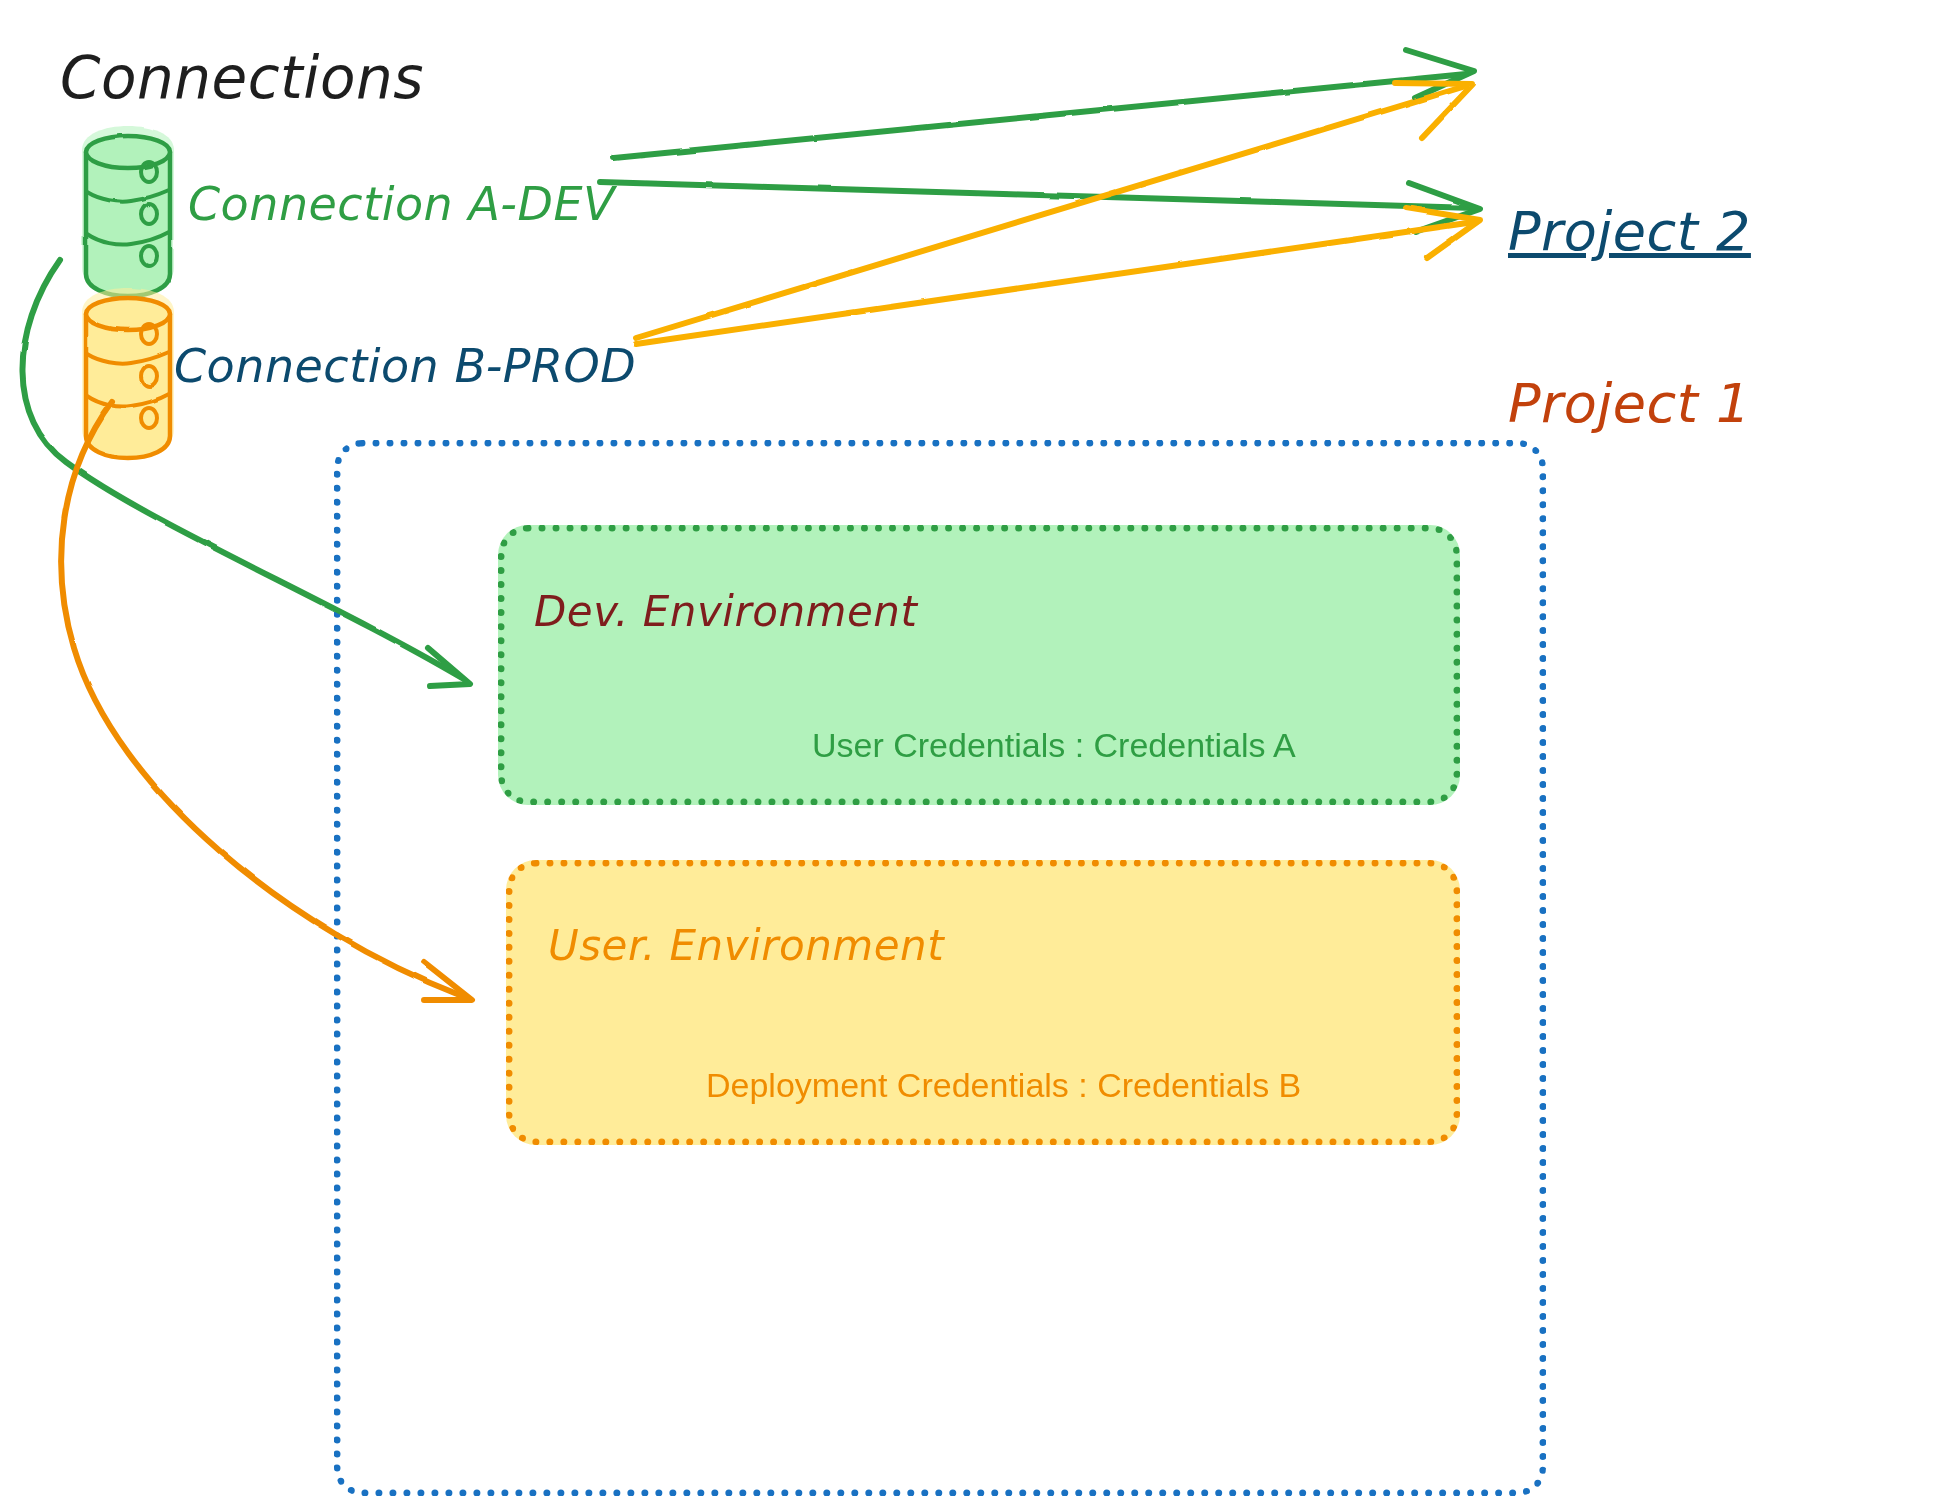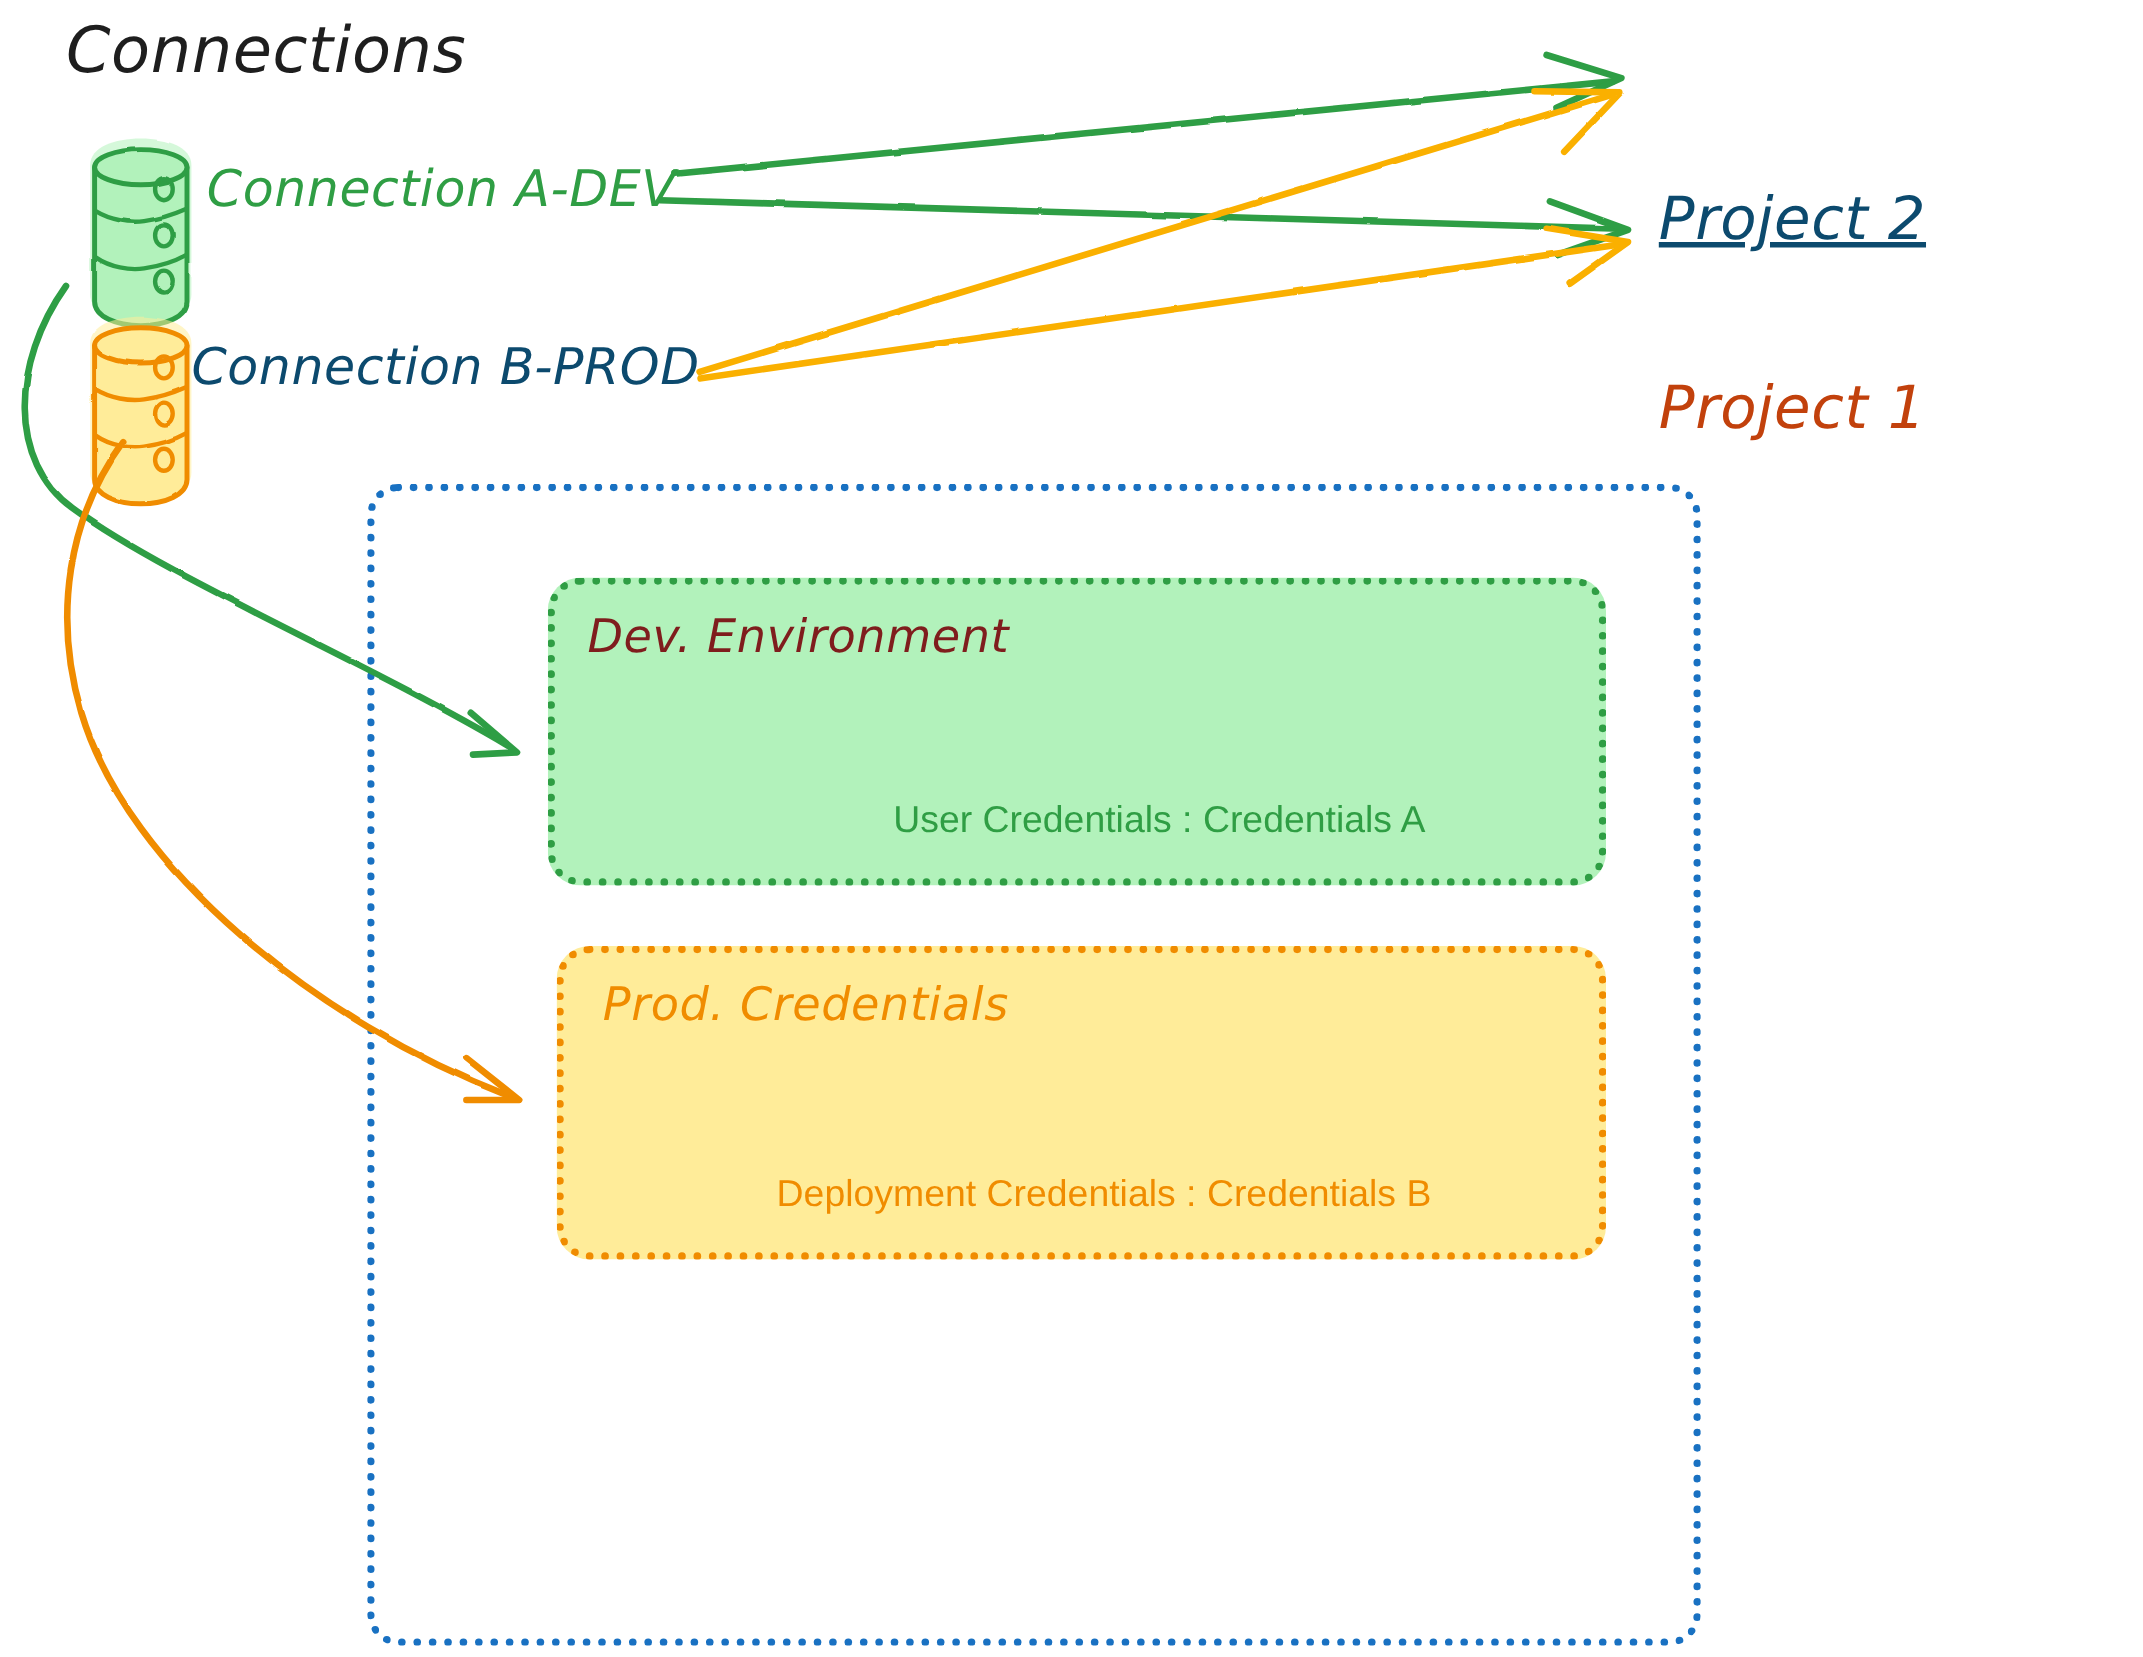--- a/index.html
+++ b/index.html
@@ -24,20 +24,21 @@
     position: absolute;
     left: 0; top: 0;
     width: 1948px;
     height: 1506px;
   }
   .hand {
     font-family: "DejaVu Sans", sans-serif;
     font-weight: 400;
     font-style: italic;
     letter-spacing: 0.5px;
+    margin-top: 33px;
   }
   .mono {
     font-family: Liberation Sans, sans-serif;
     letter-spacing: 0px;
   }
   .txt {
     position: absolute;
     white-space: pre;
     line-height: 1;
   }
@@ -222,17 +223,17 @@
 
 
   <div class="txt hand" id="label-project-2">Project 2</div>
 
   <div class="txt hand" id="label-project-1">Project 1</div>
 
   <div class="txt hand" id="label-dev-env">Dev. Environment</div>
 
   <div class="txt mono" id="label-dev-cred">User Credentials : Credentials A</div>
 
-  <div class="txt hand" id="label-prod-env">Prod. Credentials</div>
+  <div class="txt hand" id="label-prod-env">User. Environment</div>
 
   <div class="txt mono" id="label-prod-cred">Deployment Credentials : Credentials B</div>
 
 </div>
 
 </body></html>

